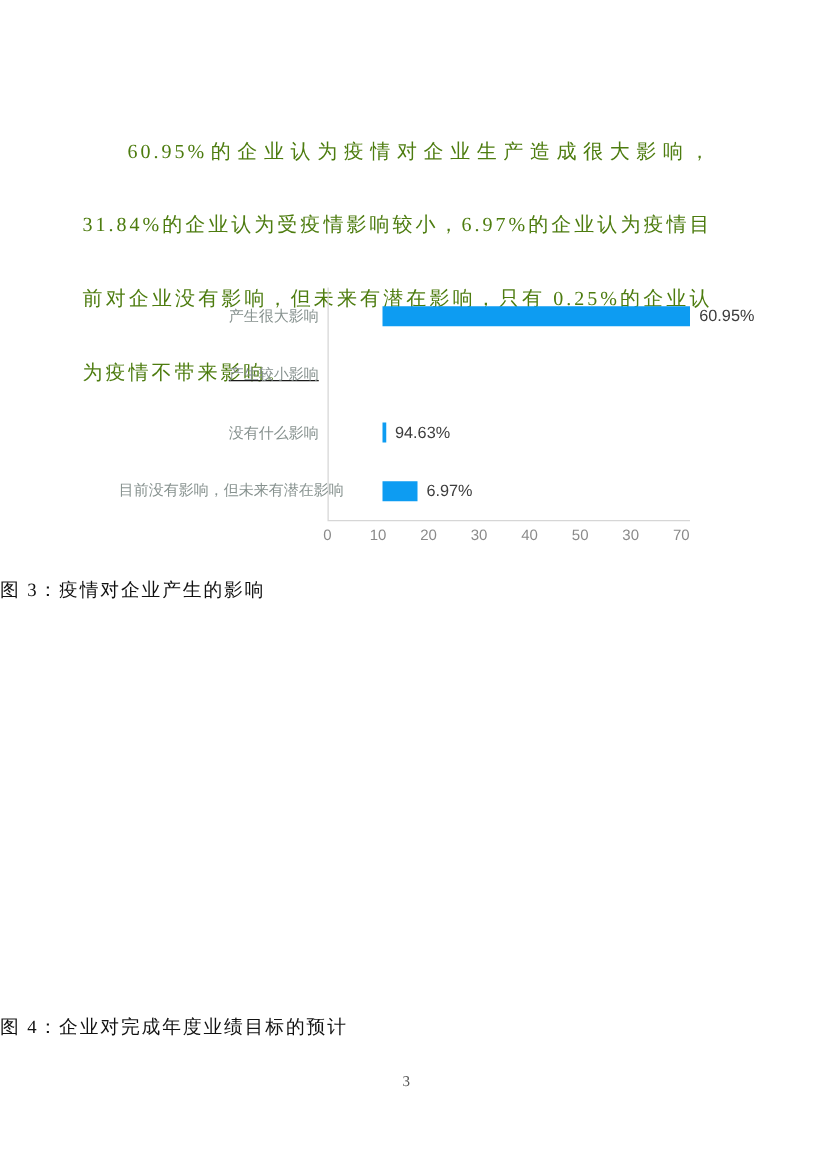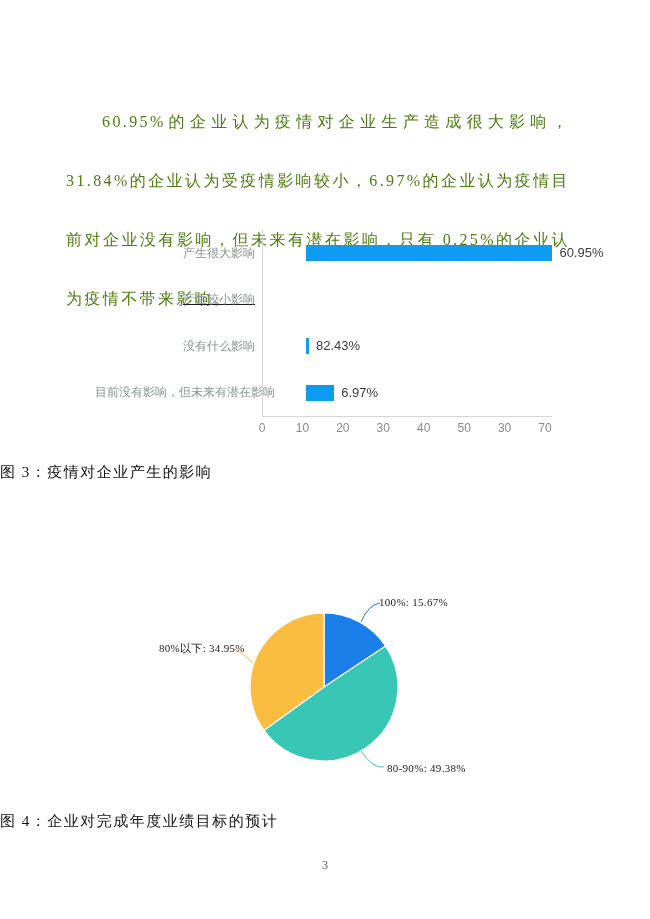--- a/index.html
+++ b/index.html
@@ -77,21 +77,21 @@
             <span class="bar-value">60.95%</span>
           </div>
         </div>
         <div class="bar-row" style="top: 46.5px; text-decoration: underline;">
           <div class="bar-cat-label">产生较小影响</div>
         </div>
         <div class="bar-row" style="top: 93px;">
           <div class="bar-cat-label">没有什么影响</div>
           <div class="bar-track">
             <div class="bar-fill" style="width: 3px; background: rgb(13, 156, 242);"></div>
-            <span class="bar-value">82.43%</span>
+            <span class="bar-value">94.63%</span>
           </div>
         </div>
         <div class="bar-row" style="top: 139.5px;">
           <div class="bar-cat-label">目前没有影响，但未来有潜在影响</div>
           <div class="bar-track">
             <div class="bar-fill" style="width: 28.1787px; background: rgb(13, 156, 242);"></div>
             <span class="bar-value">6.97%</span>
           </div>
         </div>
       </div>
@@ -103,31 +103,18 @@
         <span class="bar-tick" style="left: 328.714px;">40</span>
         <span class="bar-tick" style="left: 369.143px;">50</span>
         <span class="bar-tick" style="left: 409.571px;">30</span>
         <span class="bar-tick" style="left: 450px;">70</span>
       </div>
   </div>
 
   <p class="caption caption-fig3">图 3：疫情对企业产生的影响</p>
 
 
-  <div class="pie-chart">
-    <svg class="pie-svg" id="pie-svg" width="395" height="205" viewBox="0 0 395 205">
-        <path d="M 184 92 L 184.00 18.00 A 74 74 0 0 1 245.64 51.06 Z" fill="#1a7fe8" stroke="#ffffff" stroke-width="1.2"></path>
-        <path d="M 184 92 L 245.64 51.06 A 74 74 0 0 1 124.00 135.31 Z" fill="#38c7b5" stroke="#ffffff" stroke-width="1.2"></path>
-        <path d="M 184 92 L 124.00 135.31 A 74 74 0 0 1 184.00 18.00 Z" fill="#fbbd3f" stroke="#ffffff" stroke-width="1.2"></path>
-        <path d="M221 27 Q228 10 240 8" fill="none" stroke="#1a7fe8" stroke-width="1"></path>
-        <path d="M221 156 Q233 174 244 172" fill="none" stroke="#38c7b5" stroke-width="1"></path>
-        <path d="M113 68 Q100 55 90 53" fill="none" stroke="#fbbd3f" stroke-width="1"></path>
-      </svg>
-    <div class="pie-label pie-label-0">100%: 15.67%</div>
-    <div class="pie-label pie-label-1">80-90%: 49.38%</div>
-    <div class="pie-label pie-label-2">80%以下: 34.95%</div>
-  </div>
 
   <p class="caption caption-fig4">图 4：企业对完成年度业绩目标的预计</p>
 
   <p class="page-number">3</p>
 
 </div>
 
 </body></html>

